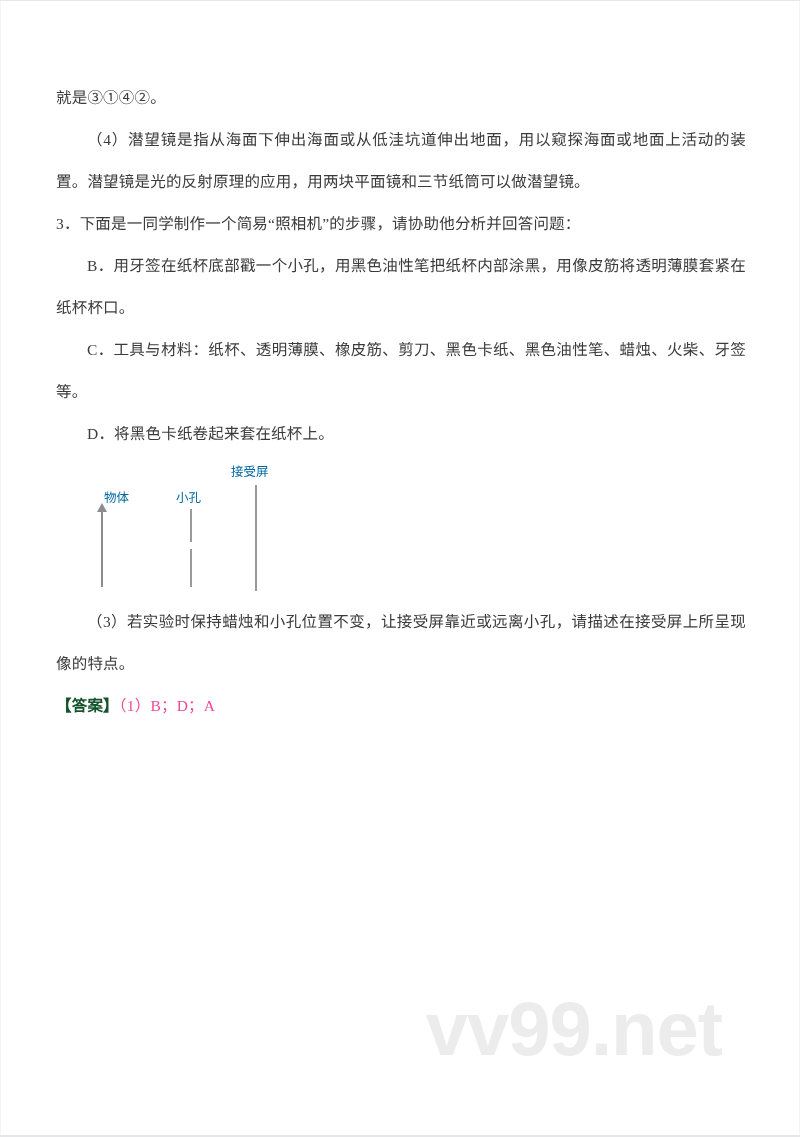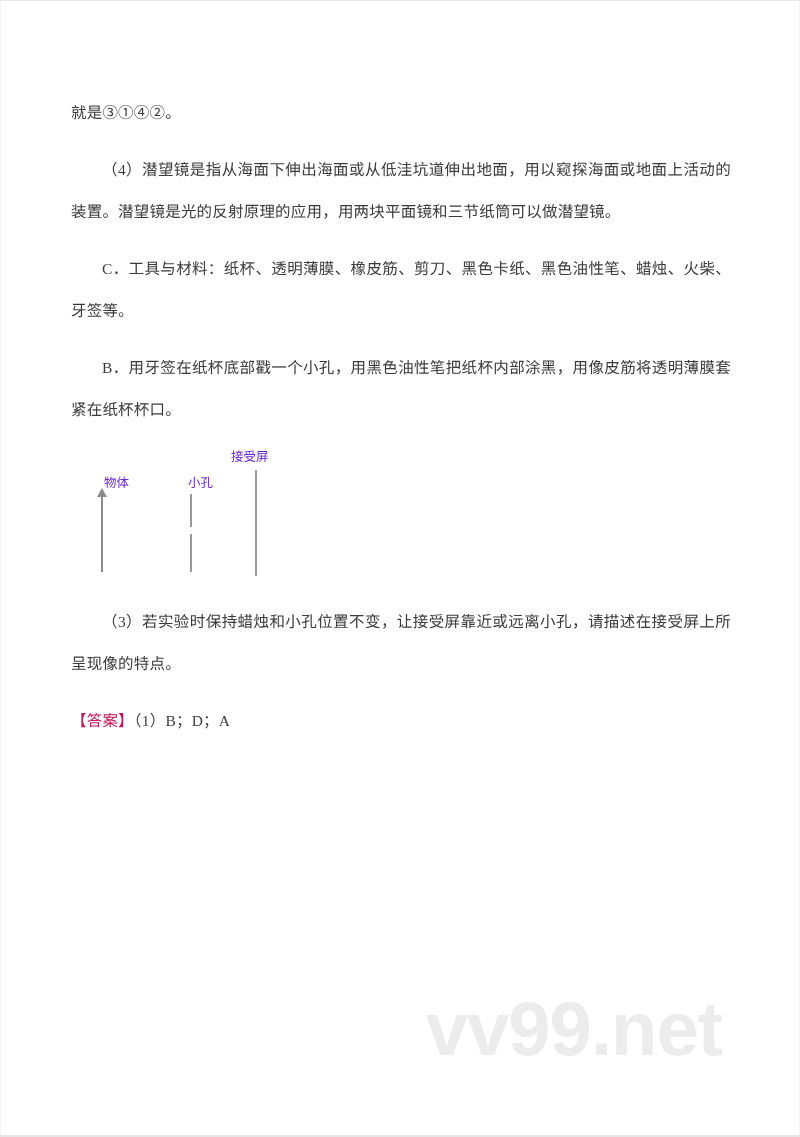--- a/index.html
+++ b/index.html
@@ -33,21 +33,21 @@
   }
 
   .content {
     position: absolute;
     left: 56px;
     top: 0;
     width: 690px;
   }
 
   p.line {
-    margin: 15px;
+    margin: 0;
     color: #3b3b3b;
     font-size: 15.5px;
     line-height: 42px;
     letter-spacing: 0.2px;
     white-space: pre-wrap;
     text-align: justify;
     text-justify: inter-ideograph;
   }
   p.indent {
     text-indent: 2em;
@@ -71,26 +71,26 @@
   .diagram {
     position: relative;
     height: 140px;
     margin-top: 6px;
     margin-left: 12px;
     width: 320px;
   }
   .dg-label {
     position: absolute;
     font-size: 12.5px;
-    color: #6d28d9;
+    color: #0369a1;
     font-family: "Liberation Serif", "DejaVu Serif", serif;
     white-space: nowrap;
   }
   .dg-object-label { left: 20px;  top: 26px; margin-left: 16px; }
-  .dg-hole-label   { left: 120px; top: 26px; }
+  .dg-hole-label   { left: 108px; top: 26px; }
   .dg-screen-label { left: 163px; top: 0px; }
 
   .dg-obj-arrow {
     position: absolute;
     left: 33px;
     top: 48px;
     width: 2px;
     height: 78px;
     background: #8c8c8c;
   }
@@ -125,25 +125,25 @@
     position: absolute;
     left: 187px;
     top: 24px;
     width: 2px;
     height: 106px;
     background: #9a9a9a;
   }
 
   
   .answer-tag {
-    color: #be185d;
-    font-weight: 400;
+    color: #14532d;
+    font-weight: 700;
   }
   .answer-rest {
-    color: #404040;
+    color: #ec4899;
   }
 
   
   .watermark {
     position: absolute;
     right: 78px;
     bottom: 68px;
     font-family: "Liberation Sans", "DejaVu Sans", sans-serif;
     font-weight: 700;
     font-size: 76px;
@@ -163,26 +163,28 @@
 
   <div class="content">
 
     <div style="height:76px"></div>
 
     <p class="line noindent">就是③①④②。</p>
 
 
     <p class="line indent">（4）潜望镜是指从海面下伸出海面或从低洼坑道伸出地面，用以窥探海面或地面上活动的装置。潜望镜是光的反射原理的应用，用两块平面镜和三节纸筒可以做潜望镜。</p>
 
-
+    <p class="line noindent">3．下面是一同学制作一个简易“照相机”的步骤，请协助他分析并回答问题：</p>
+
+
+    <p class="line indent">B．用牙签在纸杯底部戳一个小孔，用黑色油性笔把纸杯内部涂黑，用像皮筋将透明薄膜套紧在纸杯杯口。</p>
 
     <p class="line indent">C．工具与材料：纸杯、透明薄膜、橡皮筋、剪刀、黑色卡纸、黑色油性笔、蜡烛、火柴、牙签等。</p>
 
-    <p class="line indent">B．用牙签在纸杯底部戳一个小孔，用黑色油性笔把纸杯内部涂黑，用像皮筋将透明薄膜套紧在纸杯杯口。</p>
-
+    <p class="line indent">D．将黑色卡纸卷起来套在纸杯上。</p>
 
 
 
     <div class="diagram">
       <span class="dg-label dg-object-label">物体</span>
       <span class="dg-label dg-hole-label">小孔</span>
       <span class="dg-label dg-screen-label">接受屏</span>
 
       <span class="dg-obj-head"></span>
       <span class="dg-obj-arrow"></span>

